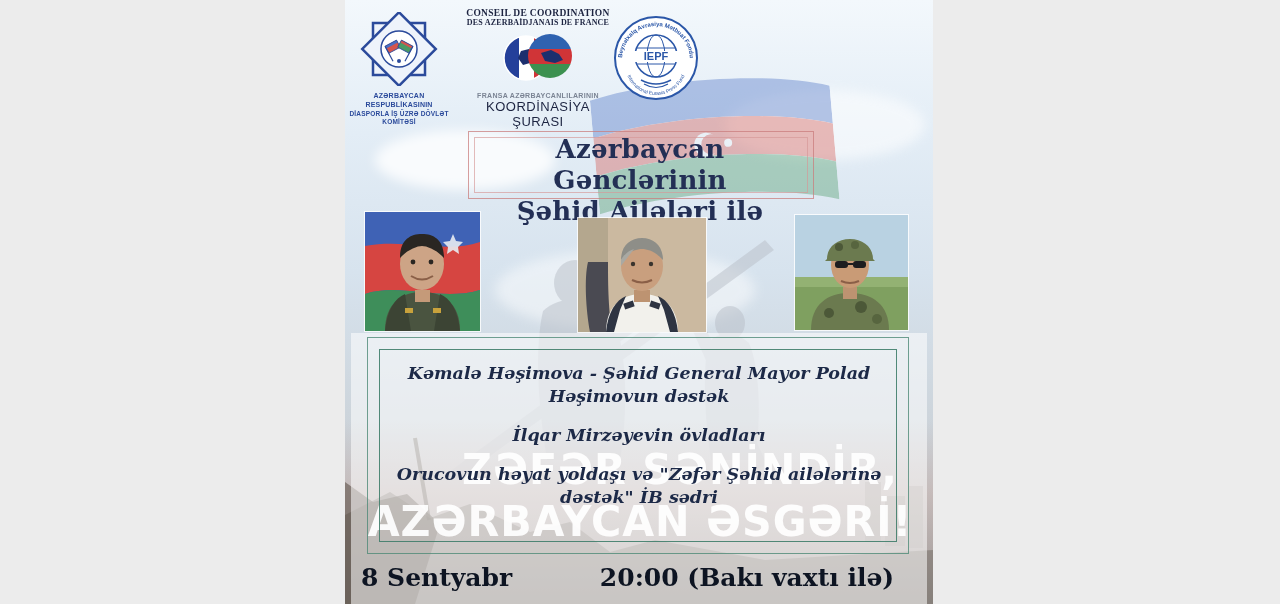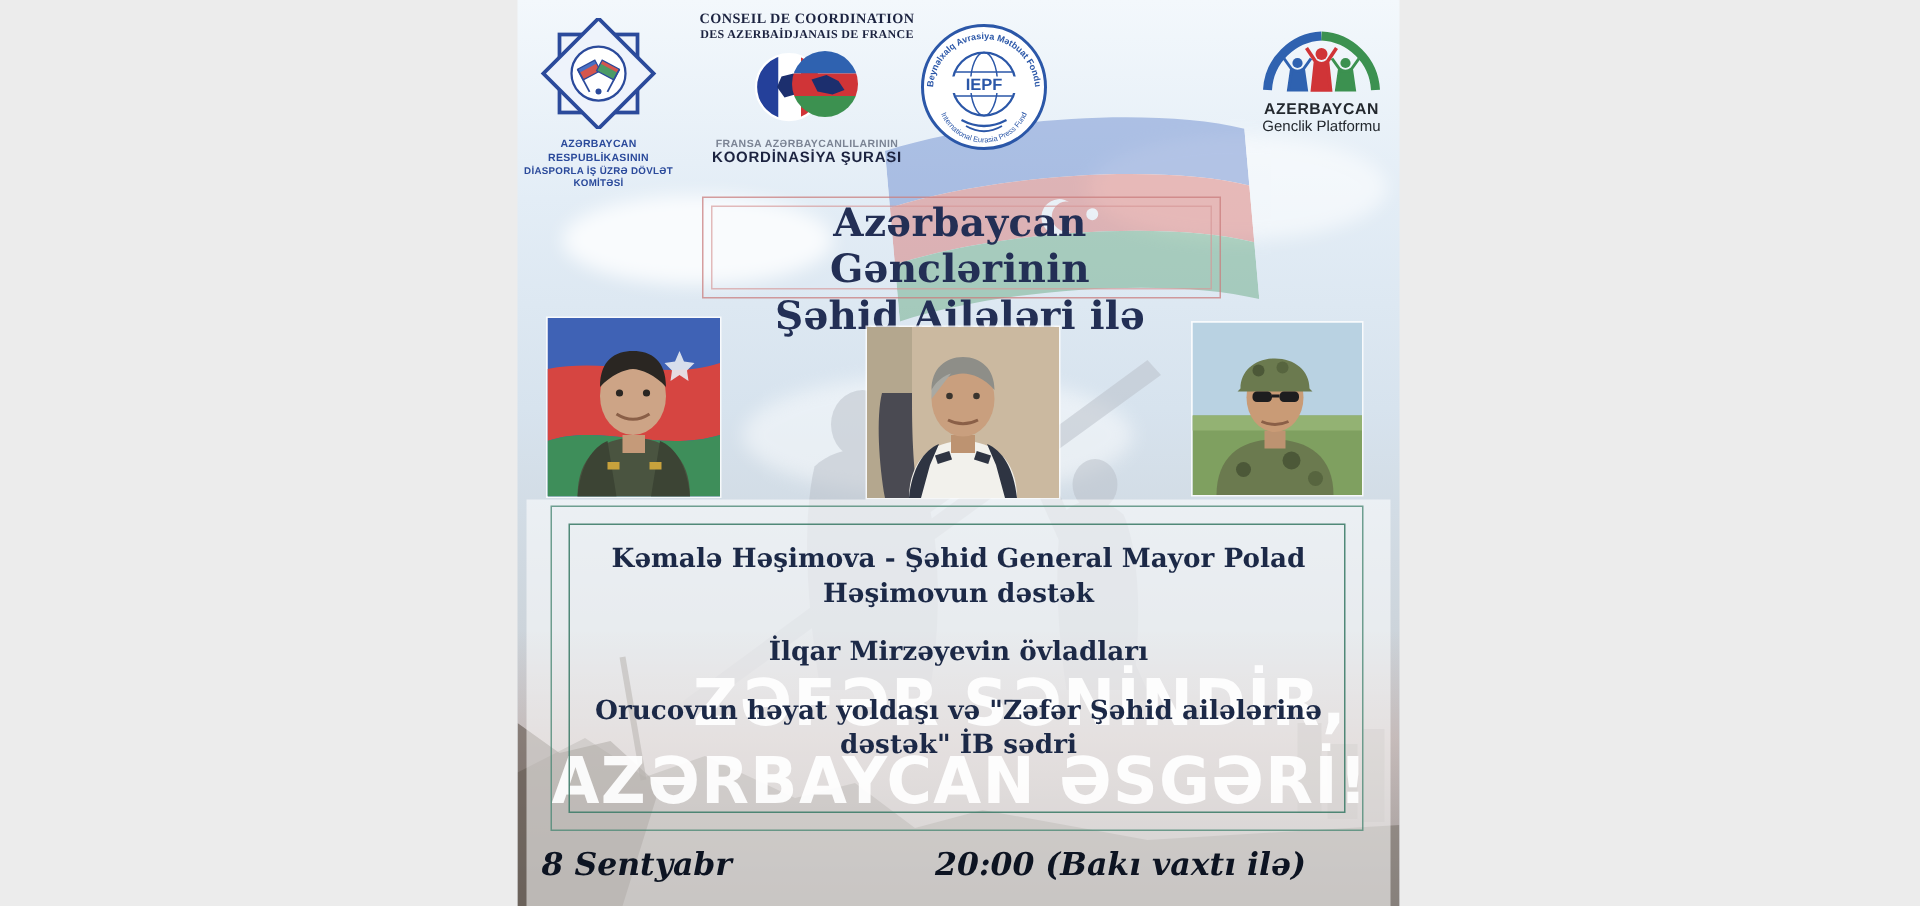--- a/index.html
+++ b/index.html
@@ -17,28 +17,28 @@
   
   .frame{position:absolute;pointer-events:none;}
   .title-frame-outer{border:1.5px solid rgba(201,125,125,.75);}
   .title-frame-inner{border:1px solid rgba(214,150,150,.65);}
   #title-text{position:absolute;text-align:center;color:#232f55;font-family:"DejaVu Serif","Liberation Serif",serif;
               font-weight:bold;font-size:26px;line-height:31px;letter-spacing:.2px;}
   
   .teal-outer{border:1.5px solid rgba(77,138,119,.8);}
   .teal-inner{border:1.5px solid rgba(63,125,106,.9);}
   #speakers{position:absolute;text-align:center;color:#1c2947;font-family:"DejaVu Serif","Liberation Serif",serif;
-            font-weight:bold;font-size:17.5px;line-height:23px;z-index:6;}
+            font-weight:bold;font-style:italic;font-size:17.5px;line-height:23px;z-index:6;}
   #speakers .group{margin-bottom:16px;}
   
   .wm{position:absolute;color:rgba(255,255,255,.92);font-family:"DejaVu Sans","Liberation Sans",sans-serif;
       font-weight:800;font-size:43px;letter-spacing:1px;text-align:center;z-index:5;transform:scaleX(.96);}
   
   .footer-text{position:absolute;color:#0d1422;font-family:"DejaVu Serif","Liberation Serif",serif;
-               font-weight:bold;font-style:italic;font-size:21px;z-index:6;}
+               font-weight:bold;font-size:25px;z-index:6;}
   .photo{position:absolute;box-shadow:0 0 0 1px rgba(255,255,255,.8);}
 </style>
 </head>
 <body>
 
 <div id="canvas">
   <div id="poster">
 
     <div class="cloud" style="left:30px;top:130px;width:180px;height:60px;"></div>
     <div class="cloud" style="left:380px;top:90px;width:200px;height:70px;opacity:.7;"></div>
@@ -129,21 +129,21 @@
         <circle cx="27" cy="29" r="22" fill="none" stroke="#ffffff" stroke-width="1.5"></circle>
         <g clip-path="url(#ccafR)">
           <rect x="29" y="5" width="44" height="15" fill="#2f62b0"></rect>
           <rect x="29" y="20" width="44" height="15" fill="#d03437"></rect>
           <rect x="29" y="35" width="44" height="16" fill="#3c9150"></rect>
           <path d="M42,24 L52,21 60,25 64,31 56,34 46,32 Z" fill="#1c2f6e"></path>
         </g>
       </svg>
       <div style="margin-top:1px;">
         <div class="gray-cap" style="font-size:7px;letter-spacing:.3px;">FRANSA AZƏRBAYCANLILARININ</div>
-        <div style="font-size:10px;font-weight:bold;color:#1c2340;letter-spacing:.5px;">KOORDİNASİYA ŞURASI</div>
+        <div style="font-size:13px;font-weight:normal;color:#1c2340;letter-spacing:.5px;">KOORDİNASİYA ŞURASI</div>
       </div>
     </div>
 
     <svg class="abs" style="left:268px;top:14px;z-index:4;" width="86" height="88" viewBox="0 0 86 88">
       <defs>
         <path id="ringTop" d="M9,46 A34,34 0 0 1 77,46"></path>
         <path id="ringBot" d="M12,50 A31,31 0 0 0 74,50"></path>
       </defs>
       <circle cx="43" cy="44" r="41" fill="#ffffff" stroke="#2b57a8" stroke-width="2"></circle>
       <text font-size="6" fill="#2b57a8" font-weight="bold"><textPath href="#ringTop" startOffset="50%" text-anchor="middle">Beynəlxalq Avrasiya Mətbuat Fondu</textPath></text>
@@ -151,42 +151,20 @@
       <circle cx="43" cy="42" r="21" fill="none" stroke="#2b57a8" stroke-width="1.5"></circle>
       <ellipse cx="43" cy="42" rx="9" ry="21" fill="none" stroke="#2b57a8" stroke-width="1"></ellipse>
       <path d="M24,34 H62 M22,42 H64 M24,50 H62" stroke="#2b57a8" stroke-width="1"></path>
       <rect x="20" y="37" width="46" height="11" fill="#ffffff"></rect>
       <text x="43" y="46" text-anchor="middle" font-size="11" font-weight="bold" fill="#2b57a8">IEPF</text>
       <path d="M28,66 Q43,74 58,66" stroke="#2b57a8" stroke-width="1.5" fill="none"></path>
       <path d="M31,70 Q43,77 55,70" stroke="#2b57a8" stroke-width="1.2" fill="none"></path>
     </svg>
 
 
-    <div class="abs" style="left:488px;top:20px;width:96px;z-index:4;text-align:center;">
-      <svg width="88" height="42" viewBox="0 0 88 42">
-        <path d="M8,40 A38,38 0 0 1 44,4" fill="none" stroke="#2f62b0" stroke-width="6"></path>
-        <path d="M44,4 A38,38 0 0 1 80,40" fill="none" stroke="#3c9150" stroke-width="6"></path>
-        <g fill="#2f62b0">
-            <circle cx="28" cy="22" r="3.4"></circle>
-            <path d="M24,26 Q28,29 32,26 L34,40 22,40 Z M24,26 L19,19 M32,26 L37,19" stroke="#2f62b0" stroke-width="2" fill="#2f62b0"></path>
-          </g>
-        <g fill="#d03437">
-            <circle cx="44" cy="16" r="4"></circle>
-            <path d="M40,21 Q44,24 48,21 L50,40 38,40 Z M40,21 L34,12 M48,21 L54,12" stroke="#d03437" stroke-width="2.4" fill="#d03437"></path>
-          </g>
-        <g fill="#3c9150">
-            <circle cx="60" cy="22" r="3.4"></circle>
-            <path d="M56,26 Q60,29 64,26 L66,40 54,40 Z M56,26 L51,19 M64,26 L69,19" stroke="#3c9150" stroke-width="2" fill="#3c9150"></path>
-          </g>
-      </svg>
-      <div style="color:#23282e;line-height:1.15;">
-        <div style="font-size:10.5px;font-weight:bold;letter-spacing:.4px;">AZERBAYCAN</div>
-        <div style="font-size:10px;">Genclik Platformu</div>
-      </div>
-    </div>
 
     <div class="frame title-frame-outer" style="left:123px;top:131px;width:344px;height:66px;z-index:4;"></div>
     <div class="frame title-frame-inner" style="left:129px;top:137px;width:332px;height:54px;z-index:4;"></div>
     <div id="title-text" style="left:123px;top:134px;width:344px;z-index:4;">
       <div>Azərbaycan Gənclərinin</div>
       <div>Şəhid Ailələri ilə Görüşü</div>
     </div>
 
     <svg class="photo" style="left:20px;top:212px;z-index:4;" width="115" height="119" viewBox="0 0 115 119">
       <rect width="115" height="119" fill="#3f62b5"></rect>

